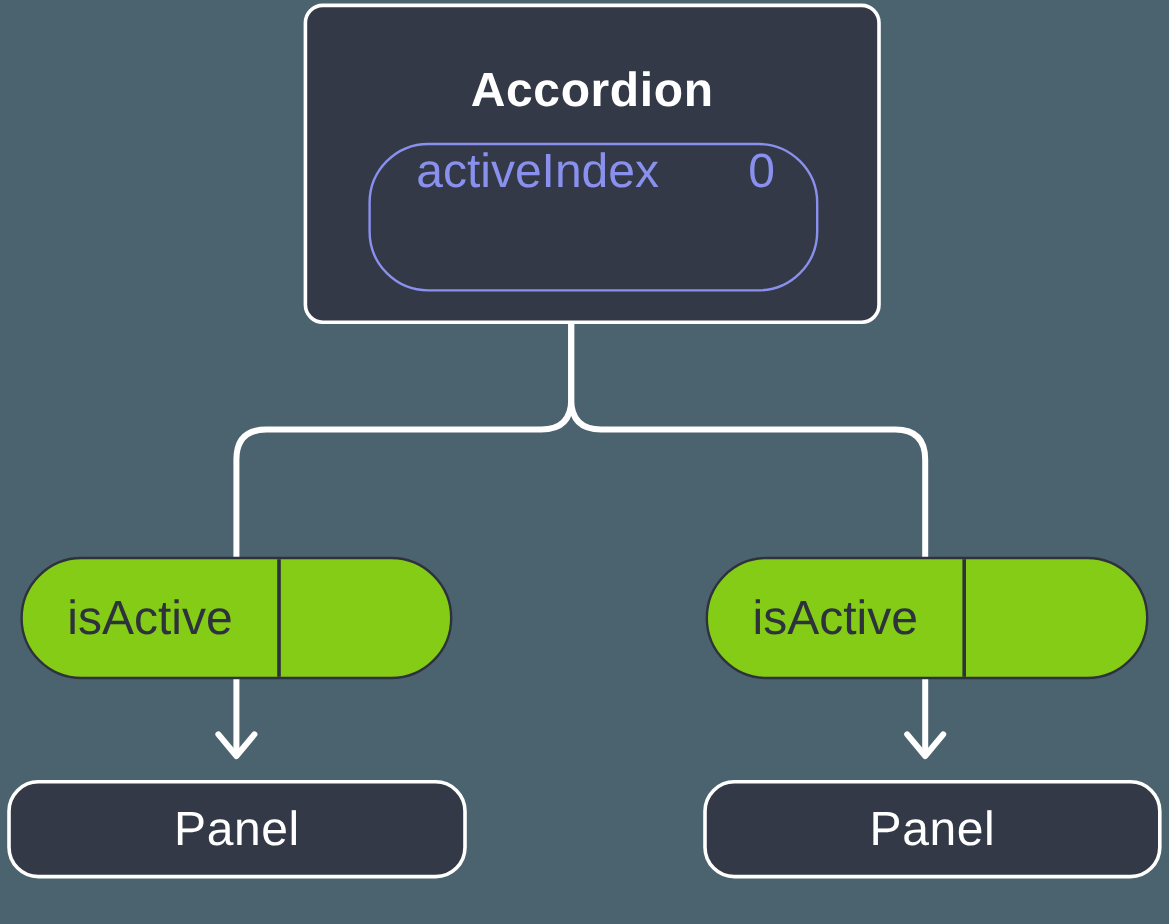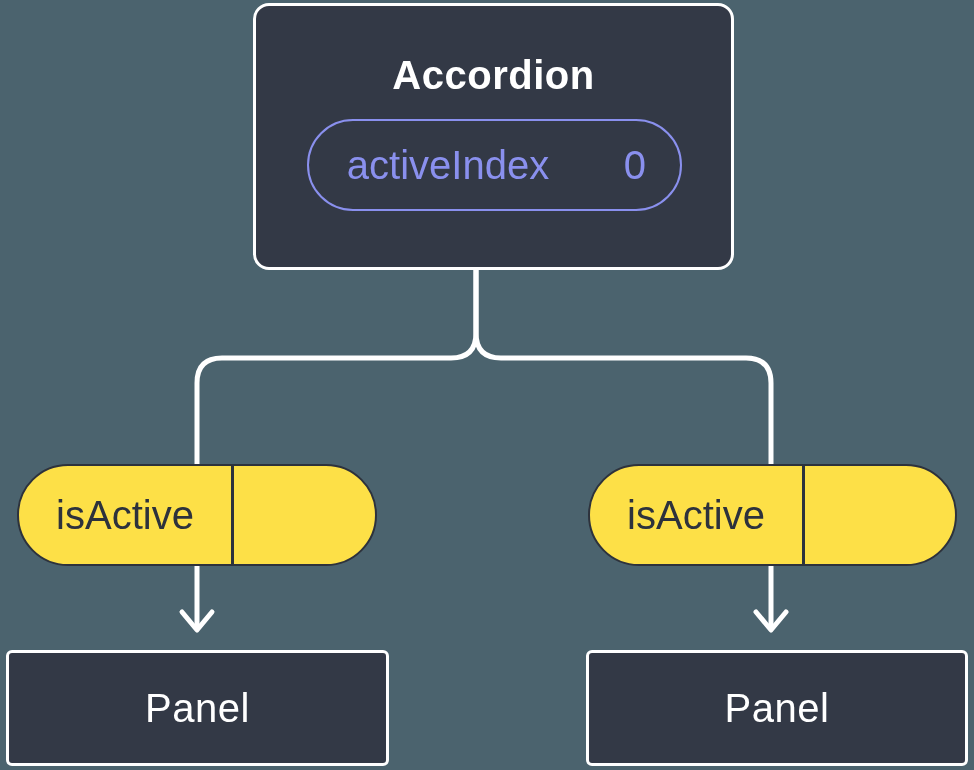--- a/index.html
+++ b/index.html
@@ -54,26 +54,26 @@
     font-size: 40px;
     font-weight: 700;
     line-height: 44px;
     letter-spacing: 0.5px;
   }
   .state-pill {
     position: absolute;
     left: 51px;
     top: 113px;
     width: 375px;
-    height: 92px;
+    height: 124px;
     border: 2.5px solid #8A90EE;
     border-radius: 50px;
     box-sizing: border-box;
     display: flex;
-    align-items: center;
+    align-items: flex-start;
     color: #8A90EE;
     font-size: 40px;
   }
   .state-pill .seg-key {
     flex: 0 0 278px;
     display: flex;
     align-items: center;
     justify-content: center;
   }
   .state-pill .seg-divider {
@@ -83,21 +83,21 @@
   .state-pill .seg-value {
     flex: 1 1 auto;
     display: flex;
     align-items: center;
     justify-content: center;
   }
   .prop-pill {
     position: absolute;
     top: 464px;
     height: 102px;
-    background: #fde047;
+    background: #84cc16;
     border: 2.5px solid #2D323C;
     border-radius: 51px;
     box-sizing: border-box;
     display: flex;
     align-items: stretch;
     color: #2D323C;
     font-size: 40px;
     z-index: 2;
   }
   .prop-pill .seg-key {
@@ -119,22 +119,22 @@
   .prop-pill-left {
     left: 17px;
     width: 360px;
   }
   .prop-pill-right {
     left: 588px;
     width: 369px;
   }
   .panel-node {
     top: 650px;
-    height: 116px;
-    border-radius: 6px;
+    height: 82px;
+    border-radius: 26px;
     display: flex;
     align-items: center;
     justify-content: center;
   }
   .panel-node-left {
     left: 6px;
     width: 383px;
   }
   .panel-node-right {
     left: 586px;

